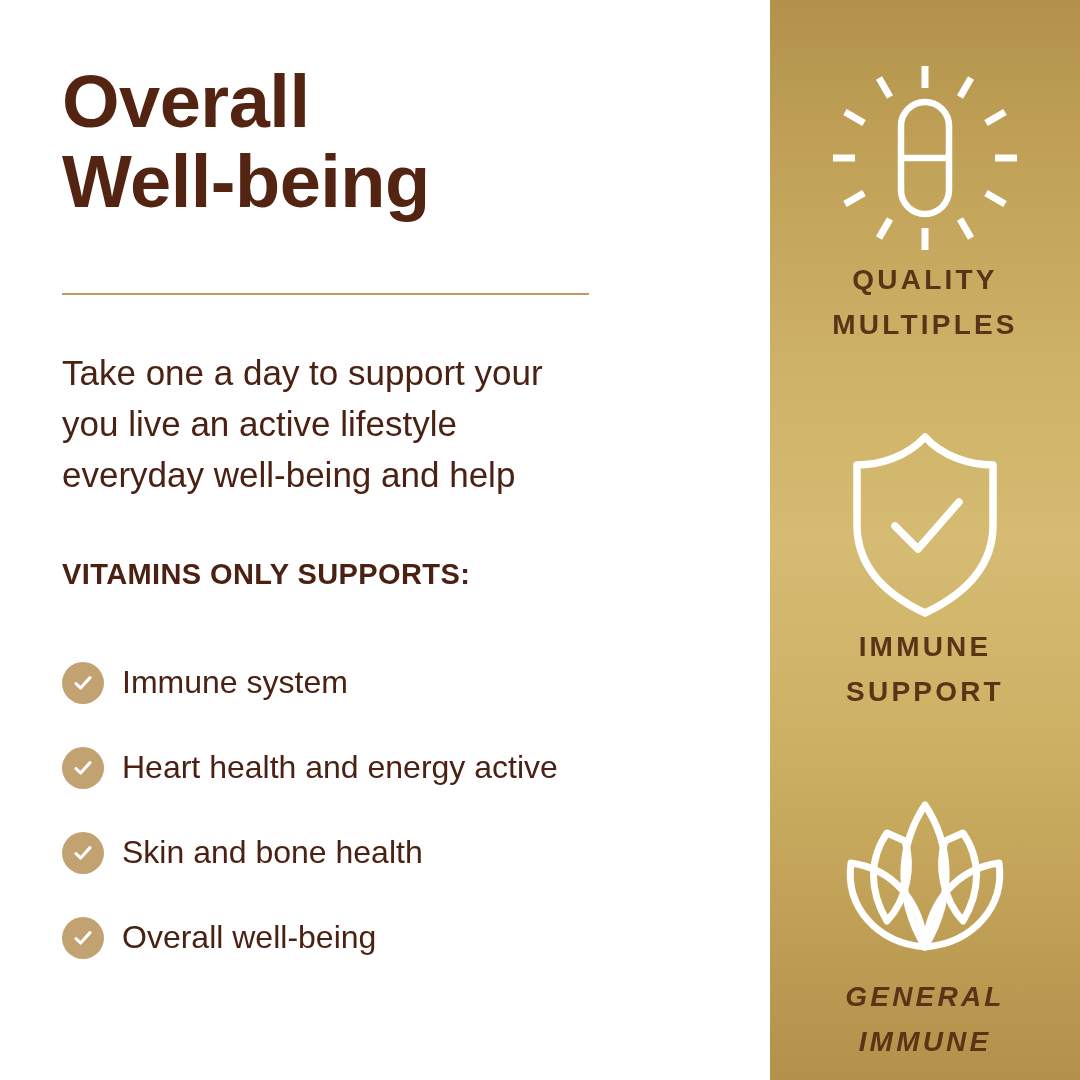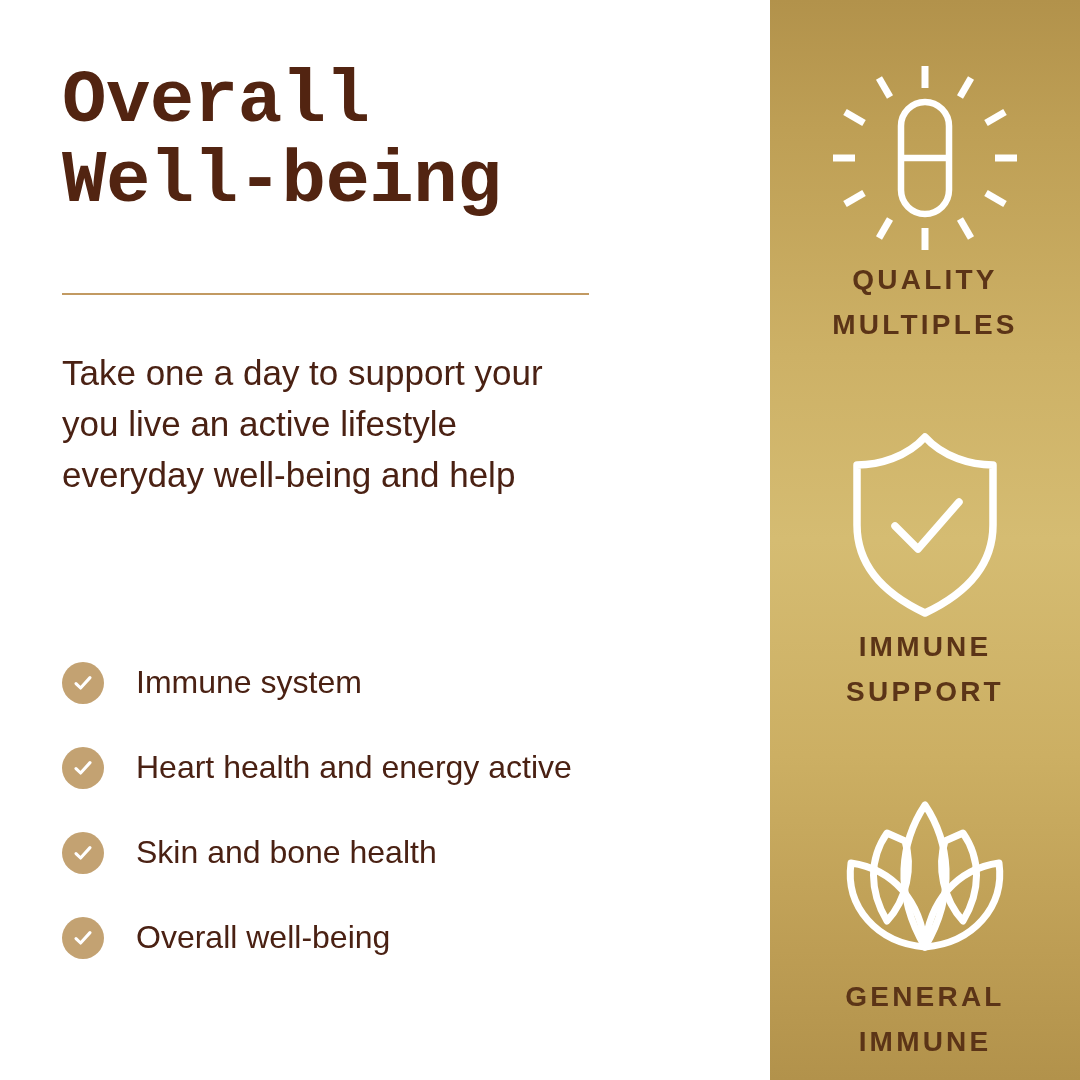--- a/index.html
+++ b/index.html
@@ -29,21 +29,21 @@
     background: #ffffff;
     box-sizing: border-box;
     padding: 0;
   }
 
   .headline {
     position: absolute;
     left: 62px;
     top: 62px;
     width: 640px;
-    font-family: Liberation Mono, monospace;
+    font-family: Liberation Sans, sans-serif;
     font-weight: 700;
     font-size: 74px;
     line-height: 1.08;
     color: #522411;
     letter-spacing: -0.5px;
   }
   .headline .line {
     display: block;
     white-space: nowrap;
   }
@@ -102,21 +102,21 @@
     border-radius: 50%;
     background: #C3A272;
     display: flex;
     align-items: center;
     justify-content: center;
   }
   .check-circle svg {
     display: block;
   }
   .bullet-label {
-    margin-left: 32px;
+    margin-left: 18px;
     font-family: "Liberation Sans", sans-serif;
     font-weight: 400;
     font-size: 32px;
     color: #4A2113;
     white-space: nowrap;
   }
 
   
   .right-pane {
     position: relative;
@@ -151,21 +151,21 @@
     letter-spacing: 3.2px;
     line-height: 1.6;
     color: #5B3417;
   }
   .feature-label .lbl-line {
     display: block;
   }
 
   #feature-0 { top: 58px; }
   #feature-1 { top: 425px; }
-  #feature-2 { top: 775px; }
+  #feature-2 { top: 775px; font-style: italic; }
 </style>
 </head>
 <body>
 
 <div class="canvas">
 
   <div class="left-pane">
 
     <div class="headline">
       <span class="line">Overall</span>
@@ -173,20 +173,21 @@
     </div>
 
     <div class="divider"></div>
 
     <div class="intro">
       <span class="line">Take one a day to support your</span>
       <span class="line">you live an active lifestyle</span>
       <span class="line">everyday well-being and help</span>
     </div>
 
+    <div class="supports-title">VITAMINS ONLY SUPPORTS:</div>
 
     <div class="bullet-list">
 
       <div class="bullet-item">
         <span class="check-circle">
           <svg width="24" height="24" viewBox="0 0 24 24" aria-hidden="true">
             <path d="M5 12.6 L9.6 17 L19 6.6" fill="none" stroke="#ffffff" stroke-width="3.1" stroke-linecap="round" stroke-linejoin="round"></path>
           </svg>
         </span>
         <span class="bullet-label">Immune system</span>

